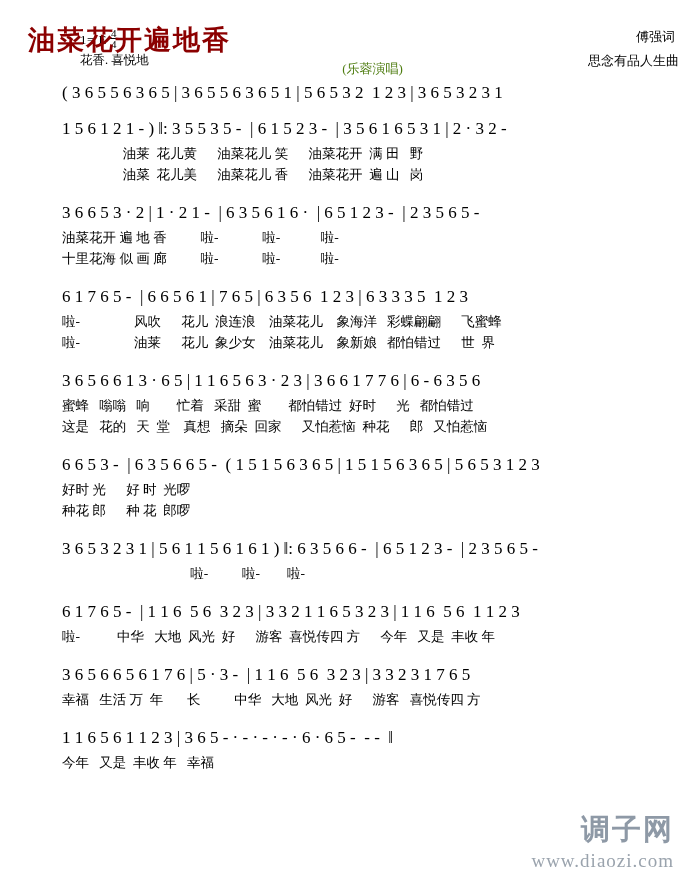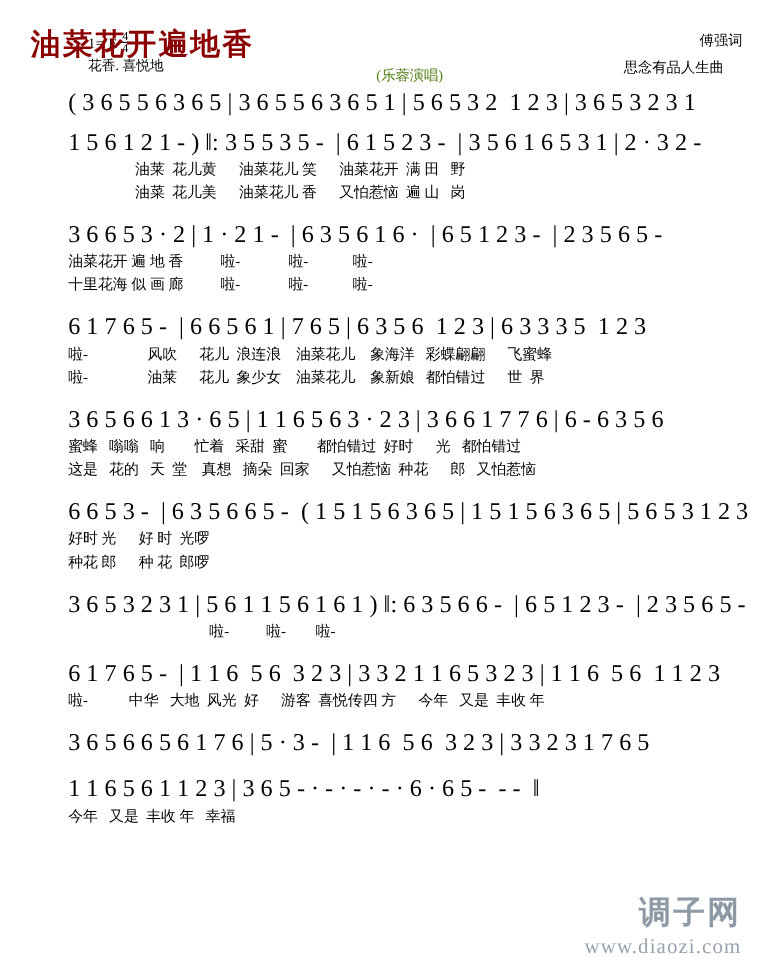--- a/index.html
+++ b/index.html
@@ -72,34 +72,34 @@
     color: #4d7c0f;
   }
   .credit1 {
     position: absolute;
     right: 42px;
     top: 28px;
     font-size: 13px;
   }
   .credit2 {
     position: absolute;
-    right: 59px;
+    right: 38px;
     top: 52px;
     font-size: 13px;
   }
   
   .system {
     position: relative;
     margin: 0 0 0 0;
     padding: 0 34px;
     box-sizing: border-box;
   }
   .notes-line {
     position: relative;
-    font-size: 22px;
+    font-size: 17px;
     line-height: 26px;
     white-space: pre;
     font-family: "Liberation Serif", serif;
     letter-spacing: 0px;
     height: 28px;
   }
   .lyric-line {
     position: relative;
     font-size: 13.5px;
     line-height: 20px;
@@ -147,21 +147,21 @@
   </div>
 
   <div class="system">
     <div class="notes-line">( 3 6 5 5 6 3 6 5 | 3 6 5 5 6 3 6 5 1 | 5 6 5 3 2  1 2 3 | 3 6 5 3 2 3 1</div>
     <div class="spacer-sm"></div>
   </div>
 
   <div class="system">
     <div class="notes-line">1 5 6 1 2 1 - ) ‖: 3 5 5 3 5 -  | 6 1 5 2 3 -  | 3 5 6 1 6 5 3 1 | 2 · 3 2 -</div>
     <div class="lyric-line">                  油莱  花儿黄      油菜花儿 笑      油菜花开  满 田   野</div>
-    <div class="lyric-line second">                  油菜  花儿美      油菜花儿 香      又怕惹恼  遍 山   岗</div>
+    <div class="lyric-line second">                  油菜  花儿美      油菜花儿 香      油菜花开  遍 山   岗</div>
     <div class="spacer-md"></div>
   </div>
 
   <div class="system">
     <div class="notes-line">3 6 6 5 3 · 2 | 1 · 2 1 -  | 6 3 5 6 1 6 ·  | 6 5 1 2 3 -  | 2 3 5 6 5 -</div>
     <div class="lyric-line">油菜花开 遍 地 香          啦-             啦-            啦-</div>
     <div class="lyric-line second">十里花海 似 画 廊          啦-             啦-            啦-</div>
     <div class="spacer-md"></div>
   </div>
 
@@ -193,20 +193,21 @@
   </div>
 
   <div class="system">
     <div class="notes-line">6 1 7 6 5 -  | 1 1 6  5 6  3 2 3 | 3 3 2 1 1 6 5 3 2 3 | 1 1 6  5 6  1 1 2 3</div>
     <div class="lyric-line">啦-           中华   大地  风光  好      游客  喜悦传四 方      今年   又是  丰收 年</div>
     <div class="spacer-md"></div>
   </div>
 
   <div class="system">
     <div class="notes-line">3 6 5 6 6 5 6 1 7 6 | 5 · 3 -  | 1 1 6  5 6  3 2 3 | 3 3 2 3 1 7 6 5</div>
+    <div class="lyric-line">幸福   生活 万  年       长          中华   大地  风光  好      游客   喜悦传四 方</div>
     <div class="spacer-md"></div>
   </div>
 
   <div class="system">
     <div class="notes-line">1 1 6 5 6 1 1 2 3 | 3 6 5 - · - · - · - · 6 · 6 5 -  - -  ‖</div>
     <div class="lyric-line">今年   又是  丰收 年   幸福</div>
   </div>
 
   <div class="watermark">
     <div class="wm-main">调子网</div>

